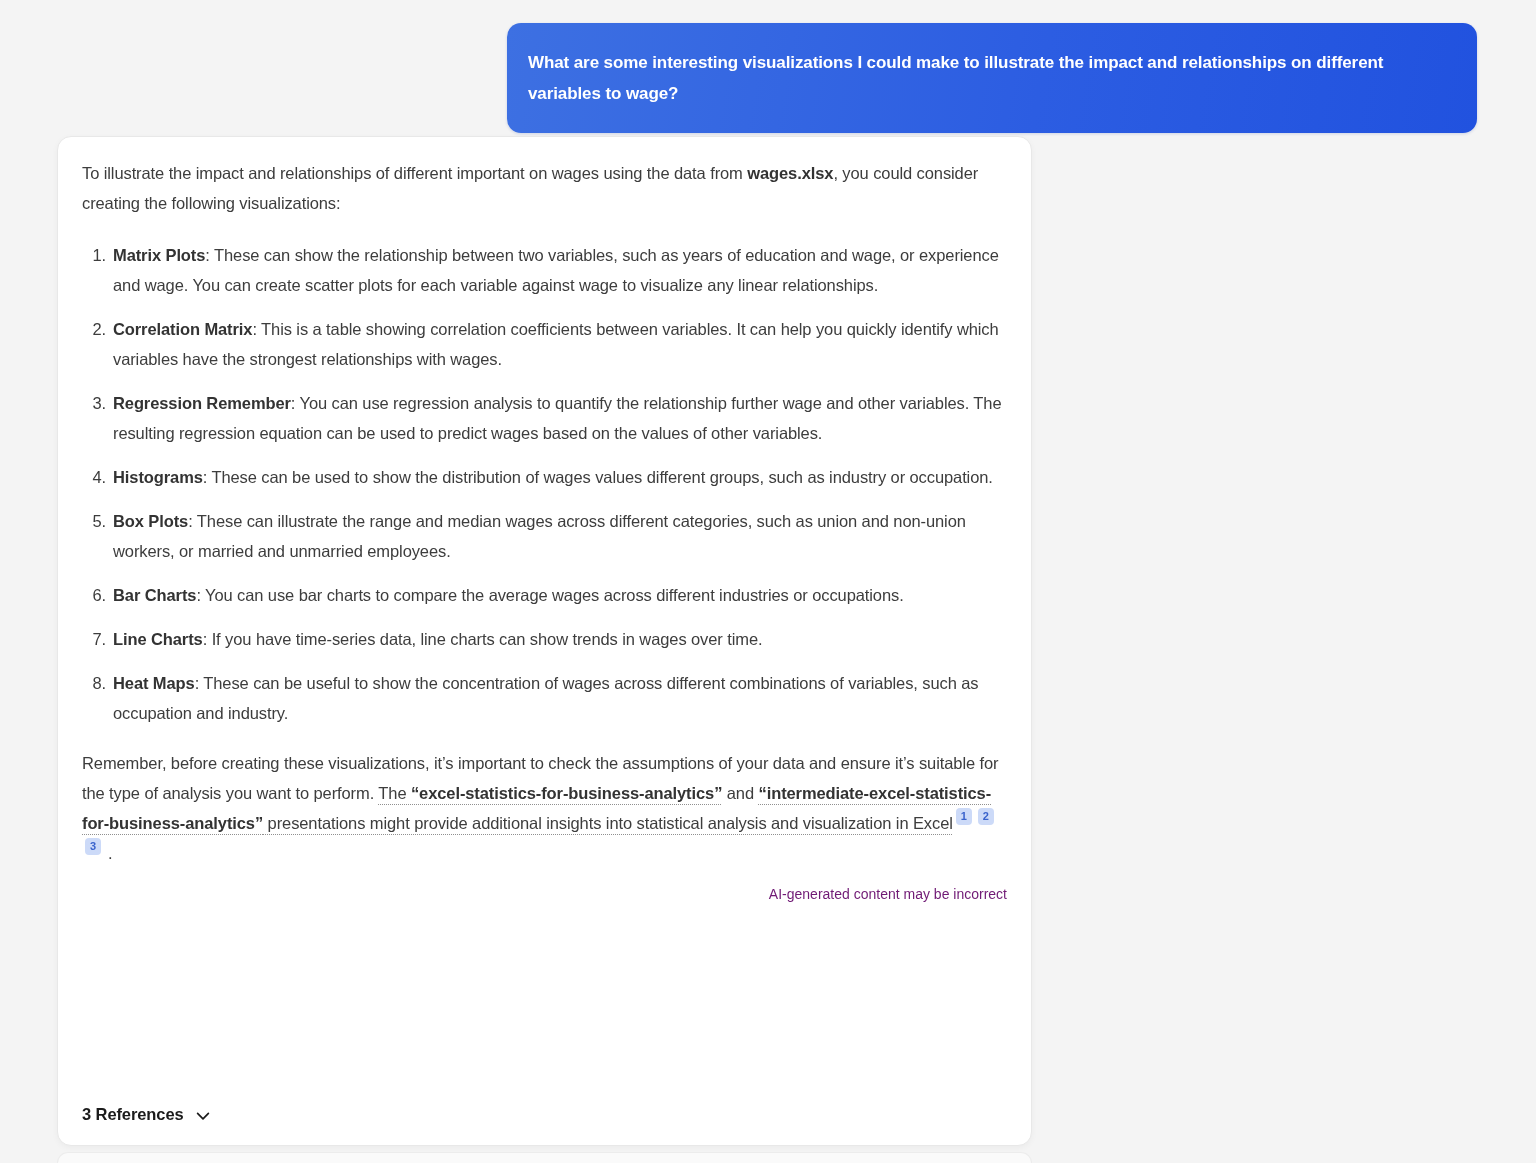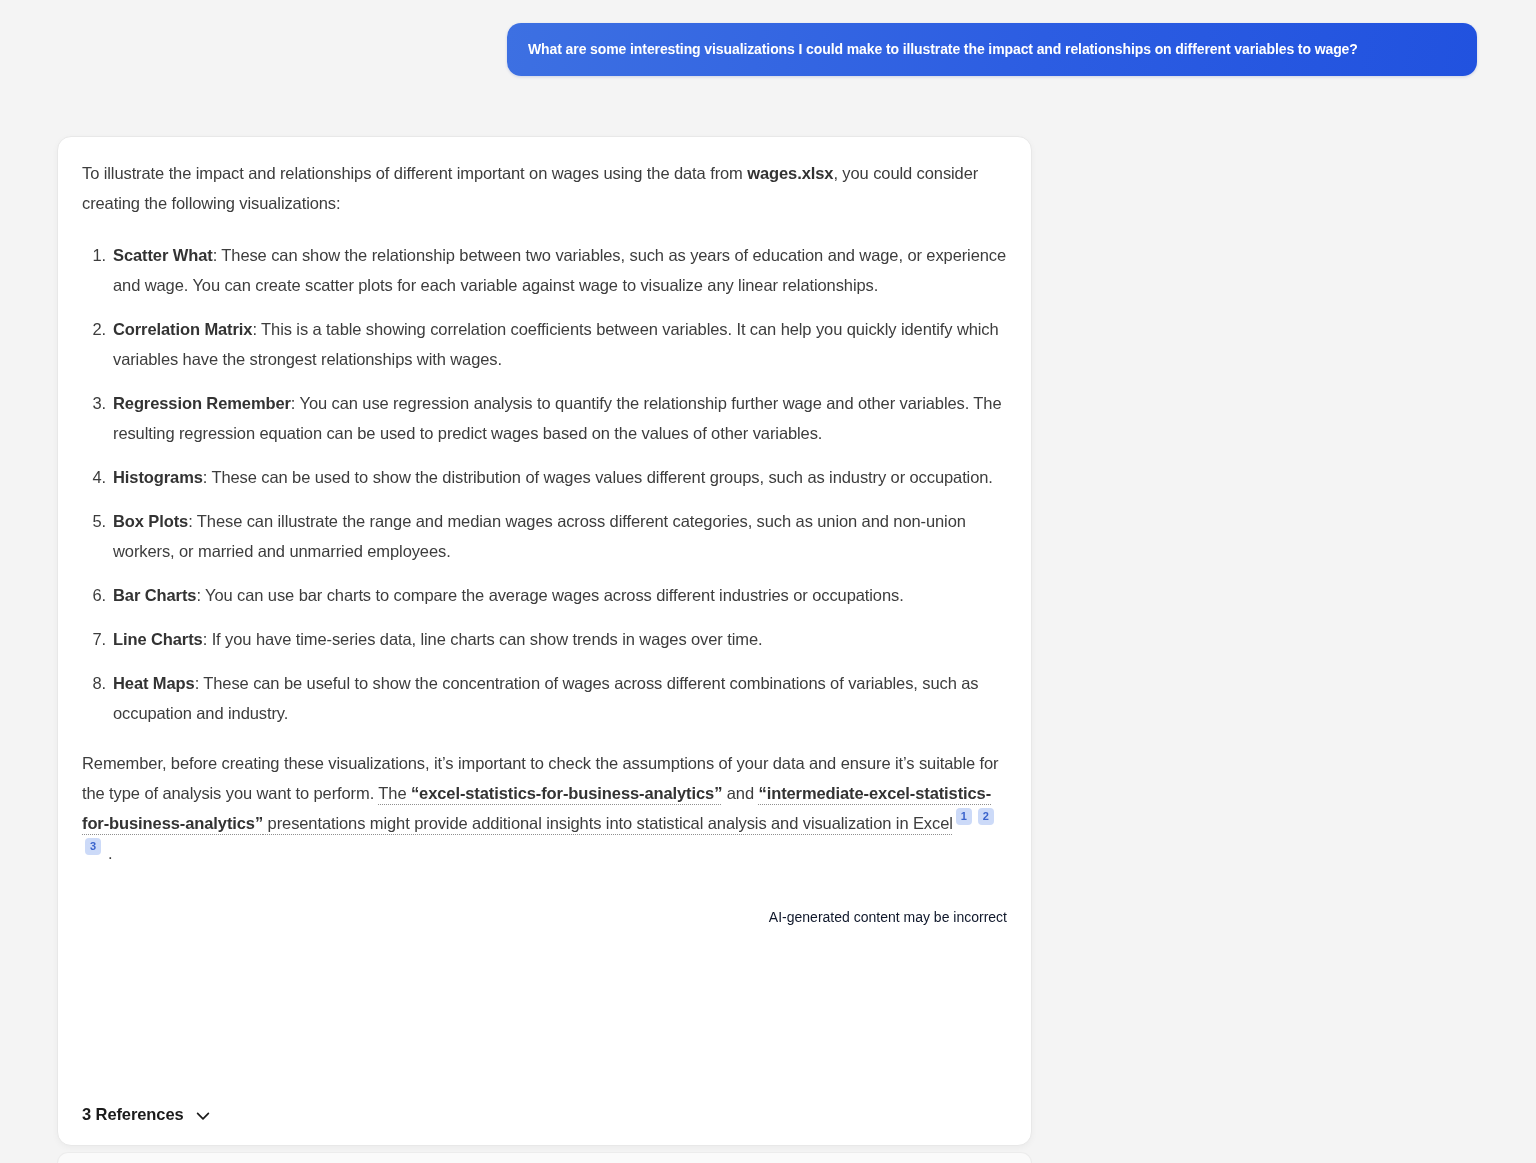--- a/index.html
+++ b/index.html
@@ -12,22 +12,22 @@
   }
 
   
   .user-bubble {
     position: absolute;
     left: 507px; top: 23px;
     width: 970px;
     border-radius: 14px;
     background: linear-gradient(100deg, #3d70e2 0%, #2c5de2 55%, #2152df 100%);
     color: #ffffff;
-    padding: 11px 21px;
-    font-size: 14px;
+    padding: 24px 21px;
+    font-size: 17px;
     font-weight: 600;
     line-height: 31px;
     letter-spacing: -0.1px;
     box-shadow: 0 1px 3px rgba(30,60,160,0.18);
   }
 
   
   .assistant-card {
     position: absolute;
     left: 57px; top: 136px;
@@ -79,24 +79,24 @@
     background: #ccdaf8;
     border-radius: 4px;
     position: relative;
     top: -9px;
     cursor: pointer;
   }
   .period-gap { margin-left: 4px; }
 
   .disclaimer {
     text-align: right;
-    color: #0f172a;
+    color: #701a75;
     font-size: 14px;
     line-height: 18px;
-    margin-top: 40px;
+    margin-top: 17px;
     letter-spacing: 0;
   }
 
   .references-row {
     position: absolute;
     left: 24px; bottom: 16px;
     display: flex;
     align-items: center;
     gap: 11px;
     font-size: 16.5px;
@@ -124,21 +124,21 @@
   <span>What are some interesting visualizations I could make to illustrate the impact and relationships on different variables to wage?</span>
 </div>
 
 <div class="assistant-card">
 
   <p class="para"><span>To illustrate the impact and relationships of different important on wages using the data from </span><b>wages.xlsx</b><span>, you could consider creating the following visualizations:</span></p>
 
   <div class="num-list">
     <div class="li">
       <span class="num">1.</span>
-      <div class="li-body"><b>Scatter What</b><span>: These can show the relationship between two variables, such as years of education and wage, or experience and wage. You can create scatter plots for each variable against wage to visualize any linear relationships.</span></div>
+      <div class="li-body"><b>Matrix Plots</b><span>: These can show the relationship between two variables, such as years of education and wage, or experience and wage. You can create scatter plots for each variable against wage to visualize any linear relationships.</span></div>
     </div>
     <div class="li">
       <span class="num">2.</span>
       <div class="li-body"><b>Correlation Matrix</b><span>: This is a table showing correlation coefficients between variables. It can help you quickly identify which variables have the strongest relationships with wages.</span></div>
     </div>
     <div class="li">
       <span class="num">3.</span>
       <div class="li-body"><b>Regression Remember</b><span>: You can use regression analysis to quantify the relationship further wage and other variables. The resulting regression equation can be used to predict wages based on the values of other variables.</span></div>
     </div>
     <div class="li">

